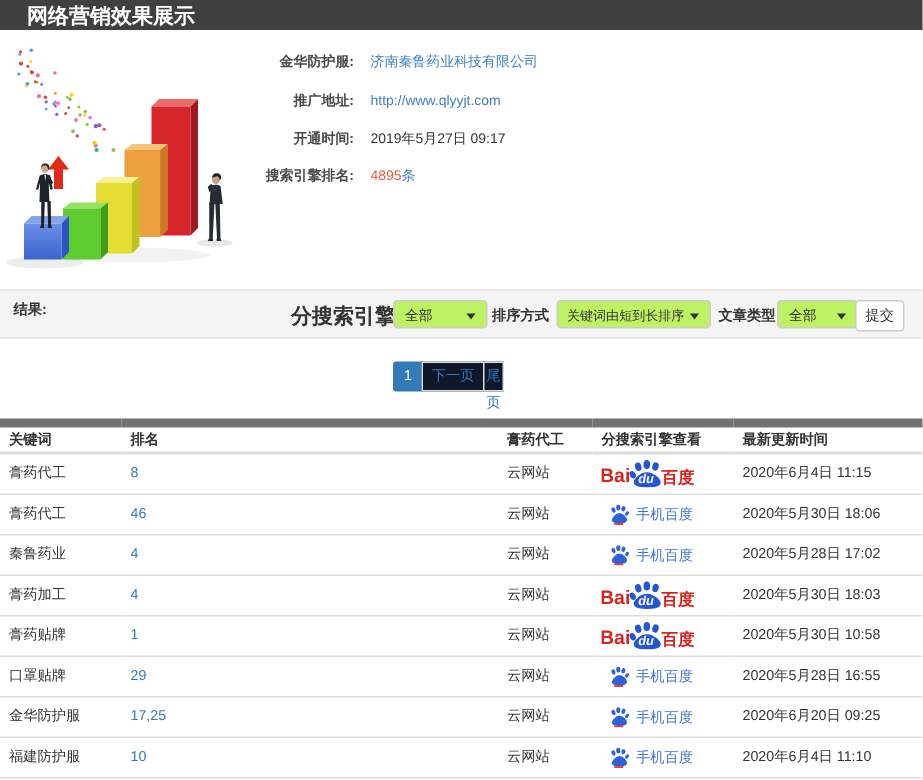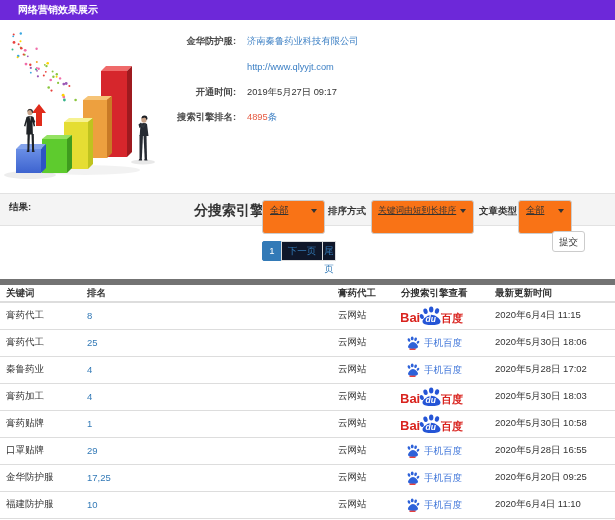--- a/index.html
+++ b/index.html
@@ -1,35 +1,35 @@
 <!DOCTYPE html>
 <html><head>
 <meta charset="utf-8">
 <style>
 * { margin:0; padding:0; box-sizing:border-box; }
 html,body { width:615px; height:520px; background:#fff; overflow:hidden;
   font-family:"Liberation Sans", sans-serif; }
 .abs { position:absolute; }
 
 .hd { position:absolute; left:0; top:0; width:615px; height:20px;
-  background:#6d28d9; color:#fff; font-size:10px; font-weight:bold;
+  background:#404040; color:#fff; font-size:14px; font-weight:bold;
   line-height:20px; padding-left:18px; }
 
 .irow { position:absolute; left:0; width:420px; height:14px; line-height:14px; font-size:9.3px; }
 .irow .lab { position:absolute; left:56px; top:0; width:180px; text-align:right; color:#4a4a4a; font-weight:bold; }
 .irow .val { position:absolute; left:247px; top:0; }
 .blue { color:#3b7fc4; }
 .red { color:#e55a41; }
 .dk { color:#333; }
 
 .fbar { position:absolute; left:0; top:193px; width:615px; height:33px;
   background:#f4f4f4; border-top:1px solid #e2e2e2; border-bottom:1px solid #e2e2e2; }
 .fbar .lb { position:absolute; font-size:9.5px; font-weight:bold; color:#333; top:10px; line-height:13px; }
-.sel { position:absolute; top:6px; height:34px; background:#f97316; border:1px solid #ccc;
-  border-radius:3px; font-size:9.2px; color:#333; line-height:19px; padding-left:7px;text-decoration:underline; }
+.sel { position:absolute; top:6px; height:19px; background:#bef264; border:1px solid #ccc;
+  border-radius:3px; font-size:9.2px; color:#333; line-height:19px; padding-left:7px; }
 .sel:after { content:""; position:absolute; right:7px; top:8px; width:0; height:0;
   border-left:3.5px solid transparent; border-right:3.5px solid transparent; border-top:4px solid #333; }
 .btn { position:absolute; top:6px; height:21px; width:33px; background:#fff; border:1px solid #ccc;
   border-radius:3px; font-size:9.5px; color:#333; line-height:19px; text-align:center; }
 
 .pg { position:absolute; top:241px; height:20px; font-size:9.5px; line-height:18px; }
 .pg span { position:absolute; top:0; height:20px; border:1px solid #ddd; background:#0f172a;
   color:#337ab7; text-align:center; }
 .pg .on { background:#337ab7; border-color:#337ab7; color:#fff; border-radius:2px 0 0 2px; }
 
@@ -156,40 +156,41 @@
     <circle cx="64.4" cy="75.0" r="1.4" fill="#37b38a"></circle>
     <circle cx="75.6" cy="75.0" r="1.3" fill="#8bc63e"></circle>
   </g>
 </svg>
 
 <div class="irow" style="top:34px">
     <span class="lab">金华防护服:</span>
     <span class="val blue">济南秦鲁药业科技有限公司</span>
   </div>
 <div class="irow" style="top:60px">
+    <span class="lab">推广地址:</span>
     <span class="val blue">http://www.qlyyjt.com</span>
   </div>
 <div class="irow" style="top:85px">
     <span class="lab">开通时间:</span>
     <span class="val dk">2019年5月27日 09:17</span>
   </div>
 <div class="irow" style="top:110px">
     <span class="lab">搜索引擎排名:</span>
     <span class="val"><span class="red">4895</span><span class="blue">条</span></span>
   </div>
 
 <div class="fbar">
   <div class="lb" style="left:9px; top:6px;">结果:</div>
   <div class="lb" style="left:194px; font-size:14px;">分搜索引擎查看</div>
   <div class="sel" style="left:262px; width:63px;">全部</div>
   <div class="lb" style="left:328px;">排序方式</div>
   <div class="sel" style="left:371px; width:103px; font-size:8.7px; padding-left:6px;">关键词由短到长排序</div>
   <div class="lb" style="left:479px;">文章类型</div>
   <div class="sel" style="left:518px; width:54px;">全部</div>
-  <div class="btn" style="left:552px;margin-top:31px;">提交</div>
+  <div class="btn" style="left:570px;">提交</div>
 </div>
 
 <div class="pg">
   <span class="on" style="left:262px; width:20px;">1</span>
   <span style="left:281px; width:42px;">下一页</span>
   <span style="left:322px; width:14px;">尾页</span>
 </div>
 
 <table>
   <colgroup>
@@ -220,21 +221,21 @@
     <ellipse cx="20.8" cy="10.5" rx="1.9" ry="2.6" transform="rotate(-30 20.8 10.5)"></ellipse>
     <path d="M23 12.5 q7 -7 14.5 -0.5 q3 3 1.5 5 q-1.5 2 -8.5 2 q-7 0 -8.5 -2 q-1.4 -2.2 1 -4.5 z"></path>
   </g>
   <text x="24.5" y="16" font-size="8.5" font-style="italic" font-weight="bold" fill="#fff" font-family="Liberation Sans">du</text>
   <text x="40" y="16" font-size="11" font-weight="bold" fill="#d9231e">百度</text>
 </svg></td>
         <td>2020年6月4日 11:15</td>
       </tr>
   <tr>
         <td>膏药代工</td>
-        <td class="num">25</td>
+        <td class="num">46</td>
         <td>云网站</td>
         <td class="mb"><svg width="14" height="15" viewBox="0 0 14 15">
   <g fill="#2e62d9">
     <ellipse cx="3" cy="5" rx="1.3" ry="1.8" transform="rotate(-25 3 5)"></ellipse>
     <ellipse cx="6.2" cy="3.4" rx="1.4" ry="1.9"></ellipse>
     <ellipse cx="9.6" cy="4.2" rx="1.3" ry="1.8" transform="rotate(20 9.6 4.2)"></ellipse>
     <ellipse cx="12" cy="7.3" rx="1.1" ry="1.6" transform="rotate(40 12 7.3)"></ellipse>
     <path d="M3.2 9.2 q3.6 -4.4 7.4 -0.3 q2.2 2.4 1 3.8 q-1.2 1.4 -4.7 1.4 q-3.5 0 -4.6 -1.4 q-1 -1.4 0.9 -3.5 z"></path>
   </g>
   <rect x="3.5" y="13.6" width="6" height="1.4" fill="#e8413c"></rect>

